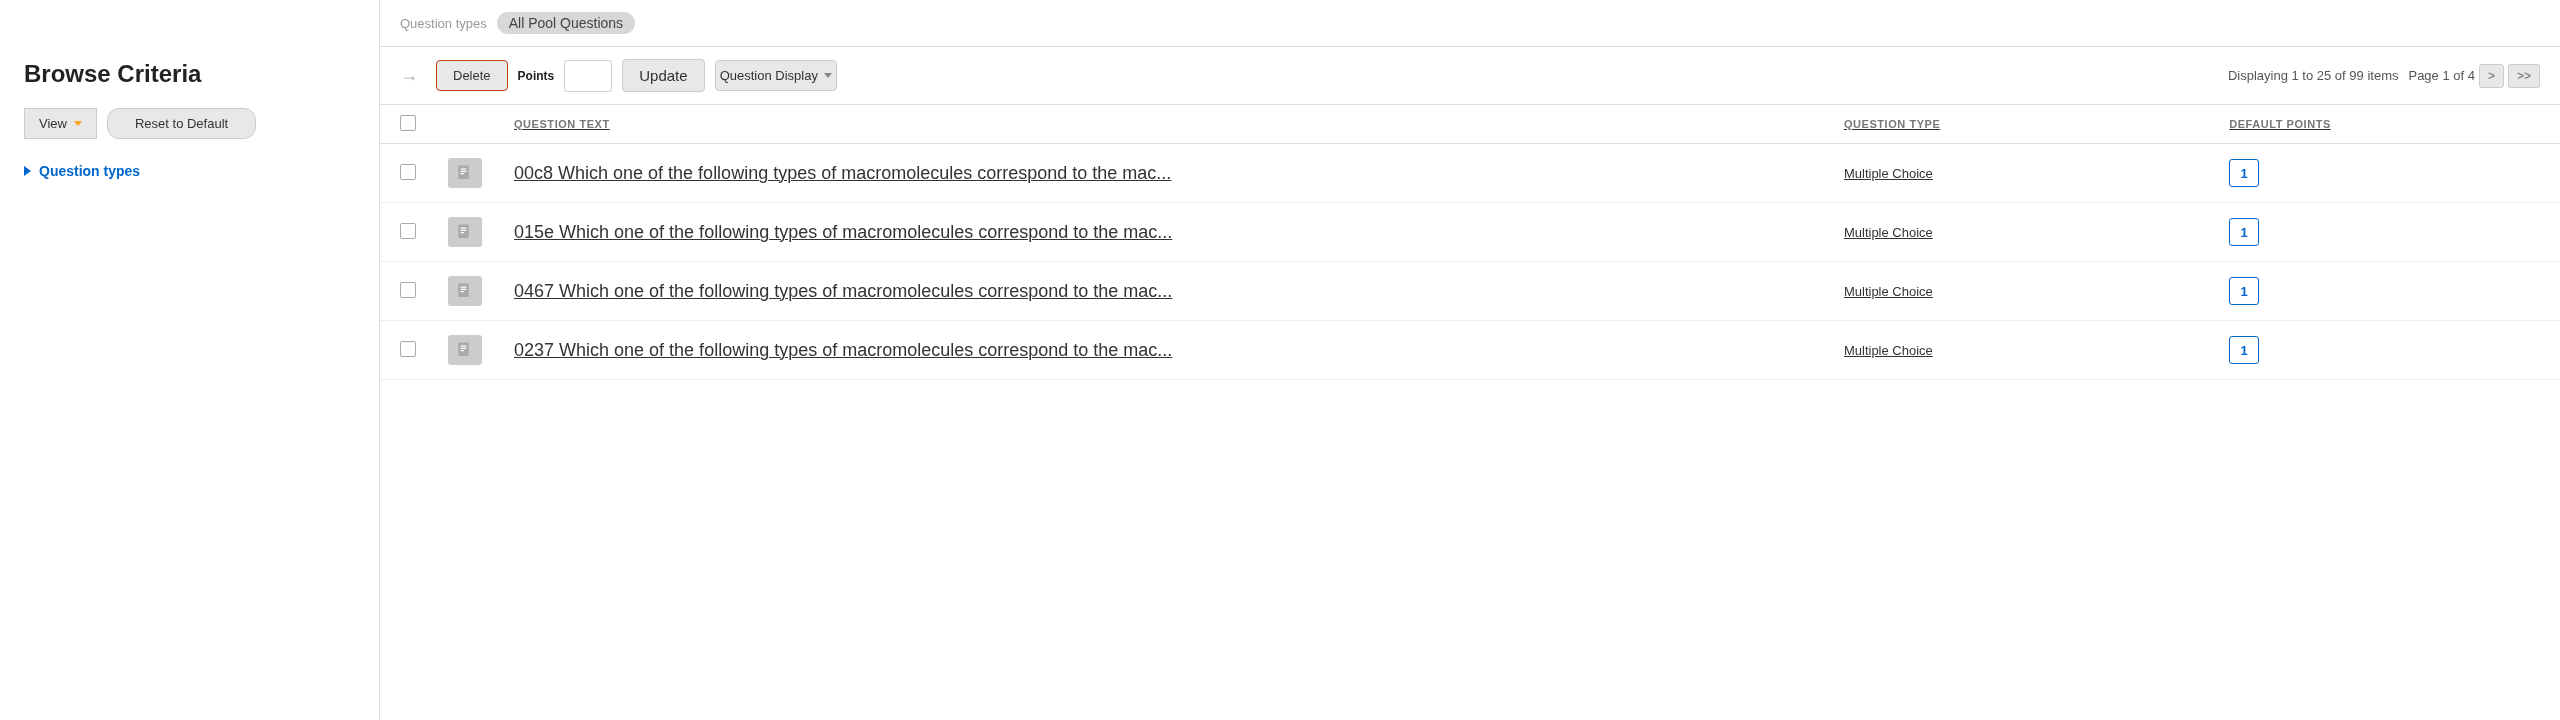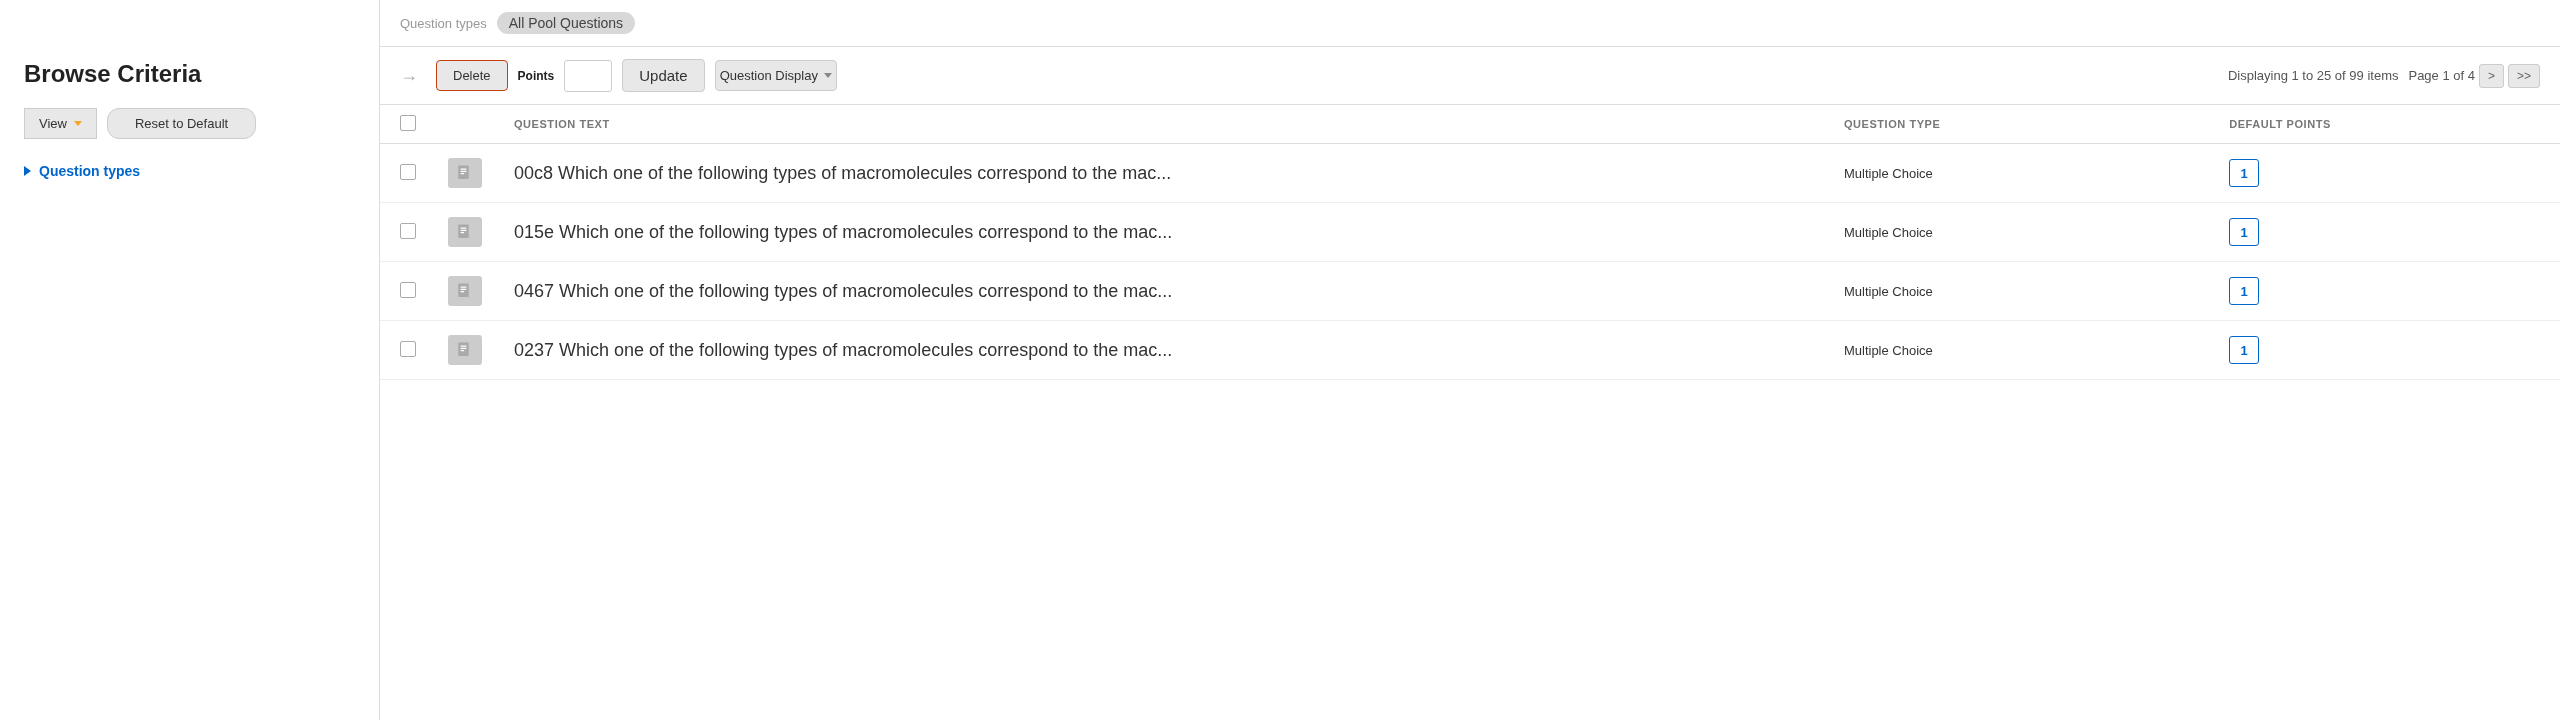--- a/index.html
+++ b/index.html
@@ -199,20 +199,21 @@
       border-radius: 3px;
       padding: 4px 8px;
       cursor: pointer;
       font-size: 12px;
       color: #666;
     }
     
     .table-container {
       flex: 1;
       overflow-y: auto;
+      text-decoration: underline;
     }
     table {
       width: 100%;
       border-collapse: collapse;
     }
     thead th {
       text-align: left;
       padding: 10px 16px;
       font-size: 11px;
       font-weight: 700;

